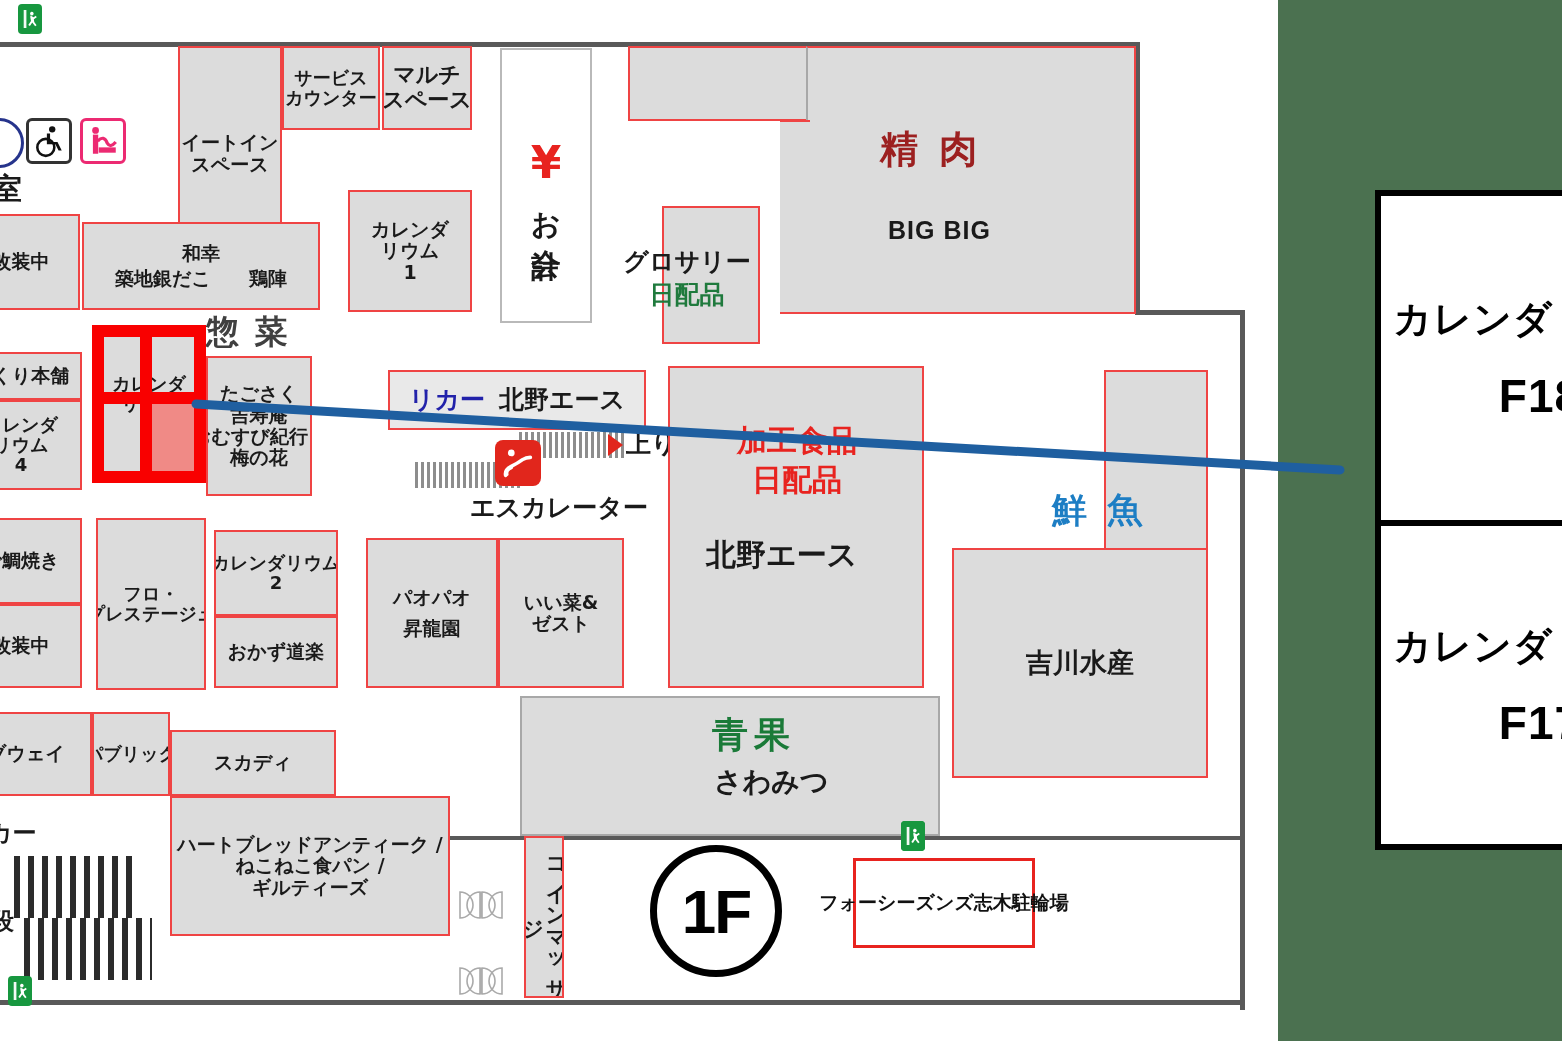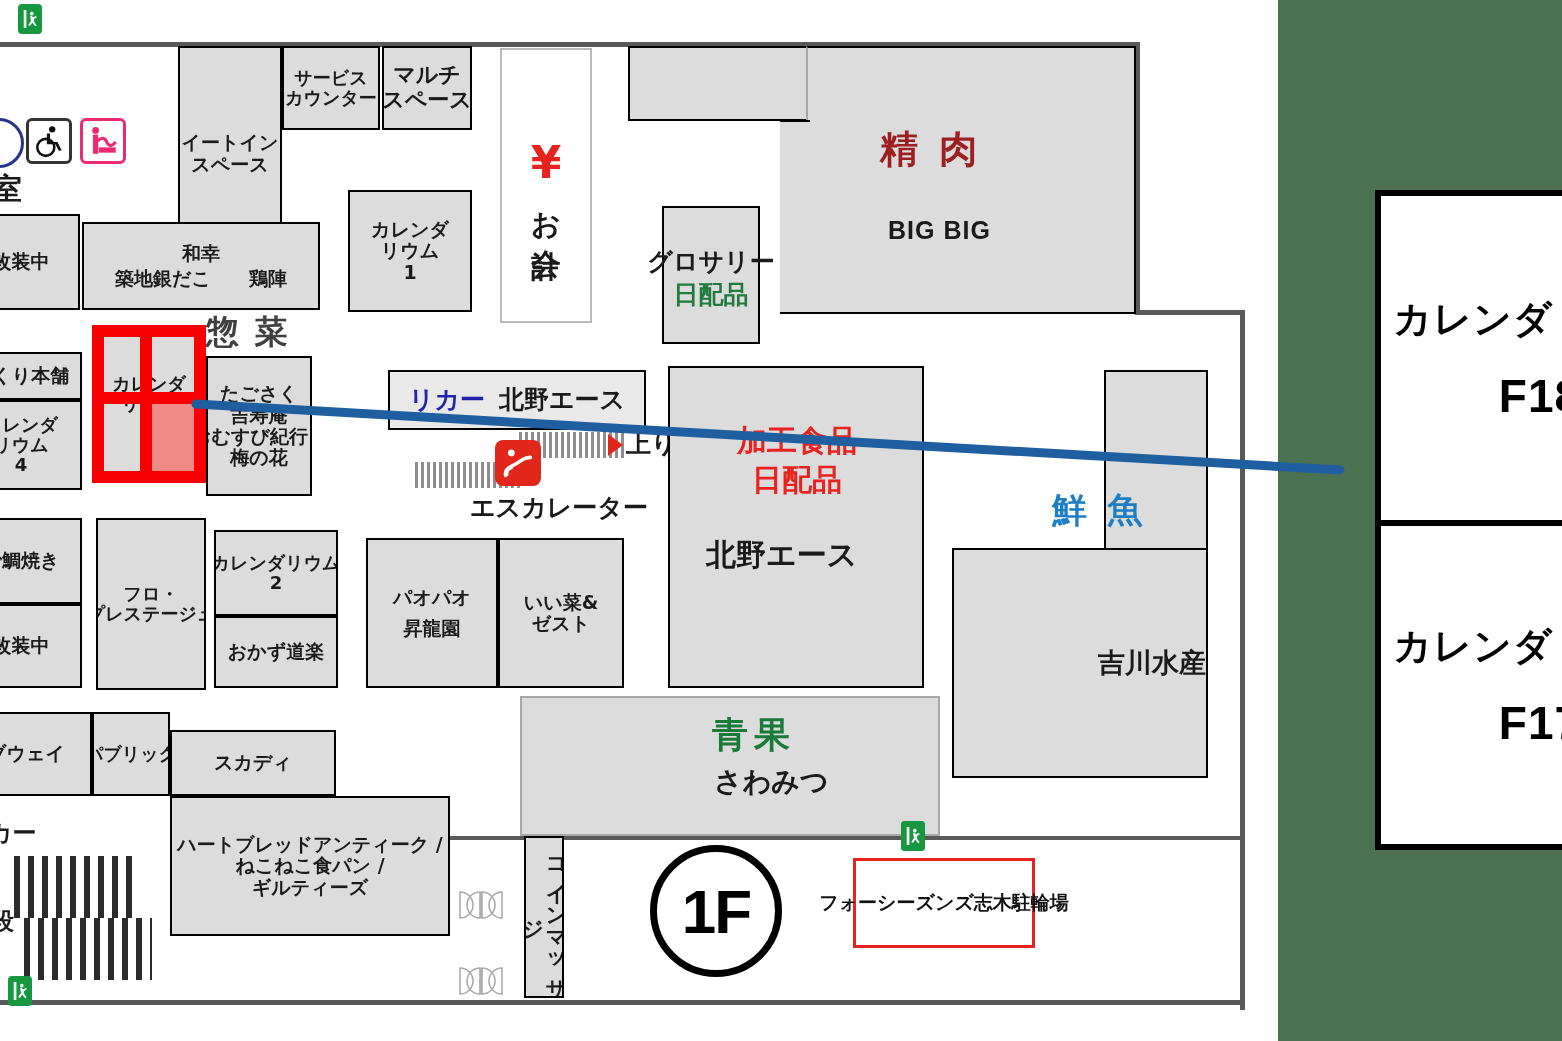--- a/index.html
+++ b/index.html
@@ -39,21 +39,21 @@
     font-family: "Liberation Sans", sans-serif;
   }
 
   
   .map { position: absolute; left: 0; top: 0; width: 1278px; height: 1041px; background:#fff; }
 
   
   .box {
     position: absolute;
     background: #dcdcdc;
-    border: 2px solid #000000;
+    border: 2px solid #ef4444;
     display: flex; flex-direction: column;
     align-items: center; justify-content: center;
     text-align: center;
     color: #1a1a1a;
     font-family: "DejaVu Sans", sans-serif;
     font-weight: 700;
     line-height: 1.12;
     font-size: 19px;
     overflow: hidden;
   }
@@ -206,21 +206,21 @@
       <span class="lbl">1</span>
     </div>
 
     <div class="box white" style="left:500px;top:48px;width:92px;height:275px;border-color:#b9b9b9;">
       <span class="flabel cat-red2" style="position:static;font-size:44px;line-height:1;margin-bottom:6px;">¥</span>
       <span class="vert" style="font-size:29px;font-weight:700;font-family:'DejaVu Sans',sans-serif;letter-spacing:2px;">お会計</span>
     </div>
 
     <div class="box" style="left:662px;top:206px;width:98px;height:138px;">
     </div>
-    <div class="flabel" style="left:640px;top:248px;width:142px;font-size:25px;">
+    <div class="flabel" style="left:616px;top:248px;width:142px;font-size:25px;">
       <span class="lbl">グロサリー</span>
       <span class="lbl cat-green" style="margin-top:4px;">日配品</span>
     </div>
 
     <div class="box" style="left:628px;top:46px;width:180px;height:75px;"></div>
     <div class="box" style="left:806px;top:46px;width:330px;height:268px;border-left-color:#a8a8a8;"></div>
     <div class="box" style="left:780px;top:120px;width:30px;height:194px;border-left:none;border-right:none;"></div>
     <div class="flabel cat-red" style="left:880px;top:128px;font-size:38px;letter-spacing:4px;">精 肉</div>
     <div class="flabel" style="left:888px;top:216px;font-size:25px;font-family:'Liberation Sans',sans-serif;letter-spacing:1px;">BIG BIG</div>
 
@@ -337,21 +337,21 @@
     </div>
 
     <div class="box" style="left:668px;top:366px;width:256px;height:322px;"></div>
     <div class="flabel cat-red2" style="left:722px;top:424px;width:150px;font-size:30px;">
       <span class="lbl">加工食品</span>
       <span class="lbl" style="margin-top:4px;">日配品</span>
     </div>
     <div class="flabel" style="left:706px;top:538px;font-size:30px;">北野エース</div>
 
     <div class="box" style="left:1104px;top:370px;width:104px;height:280px;"></div>
-    <div class="box" style="left:952px;top:548px;width:256px;height:230px;align-items:flex-end;">
+    <div class="box" style="left:952px;top:548px;width:256px;height:230px;">
       <span class="lbl" style="font-size:27px;">吉川水産</span>
     </div>
     <div class="flabel cat-blue" style="left:1052px;top:490px;font-size:35px;letter-spacing:4px;">鮮 魚</div>
 
     <div class="box nofill" style="left:520px;top:696px;width:420px;height:140px;background:#dcdcdc;border:2px solid #a8a8a8;"></div>
     <div class="flabel cat-green2" style="left:712px;top:714px;font-size:36px;letter-spacing:6px;">青果</div>
     <div class="flabel" style="left:714px;top:766px;font-size:28px;">さわみつ</div>
 
     <div class="box" style="left:-40px;top:712px;width:132px;height:84px;">
       <span class="lbl">ブウェイ</span>

